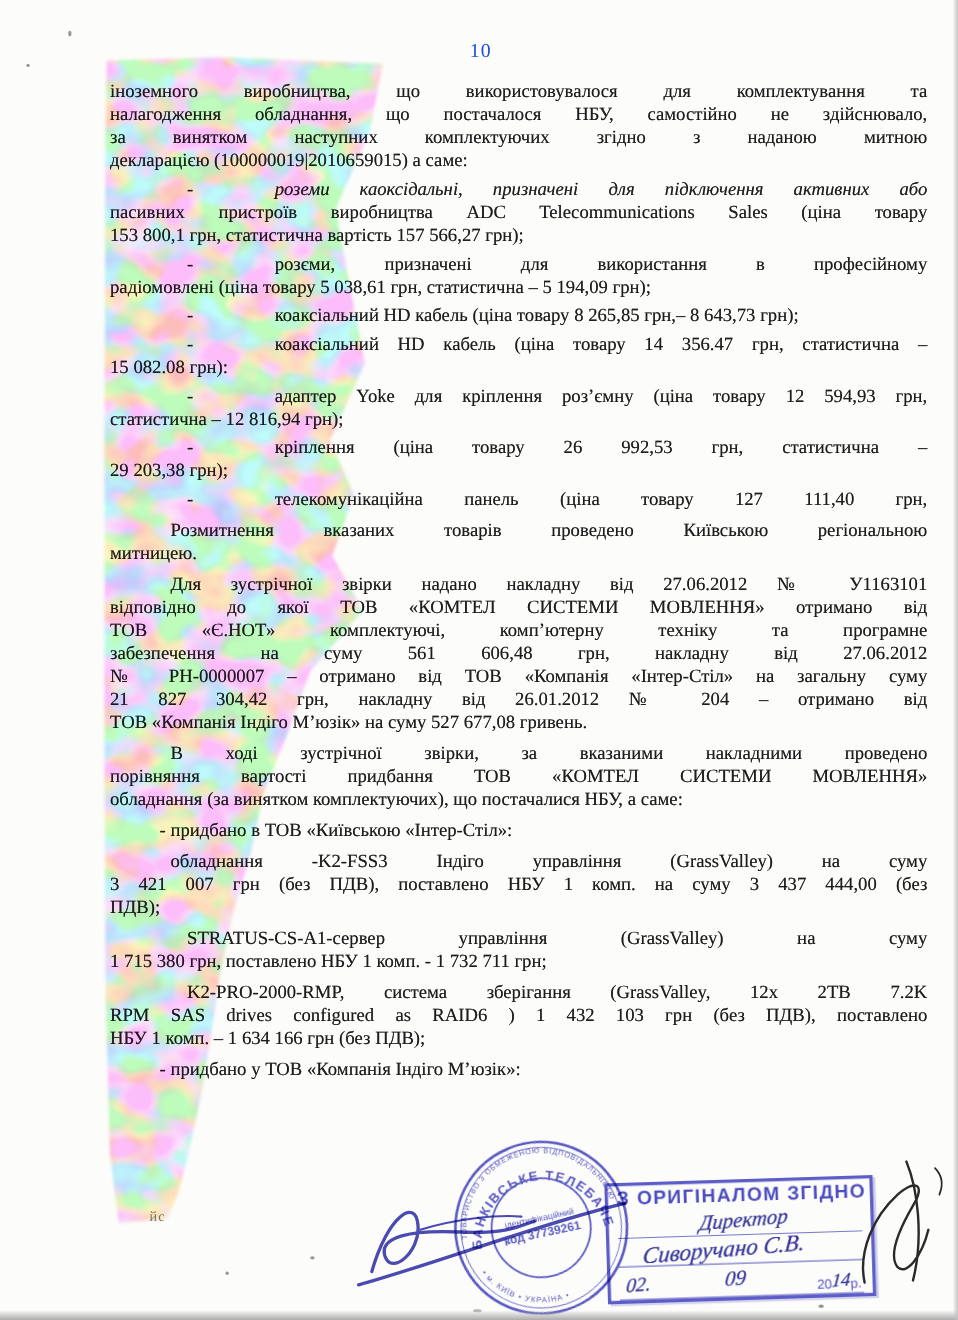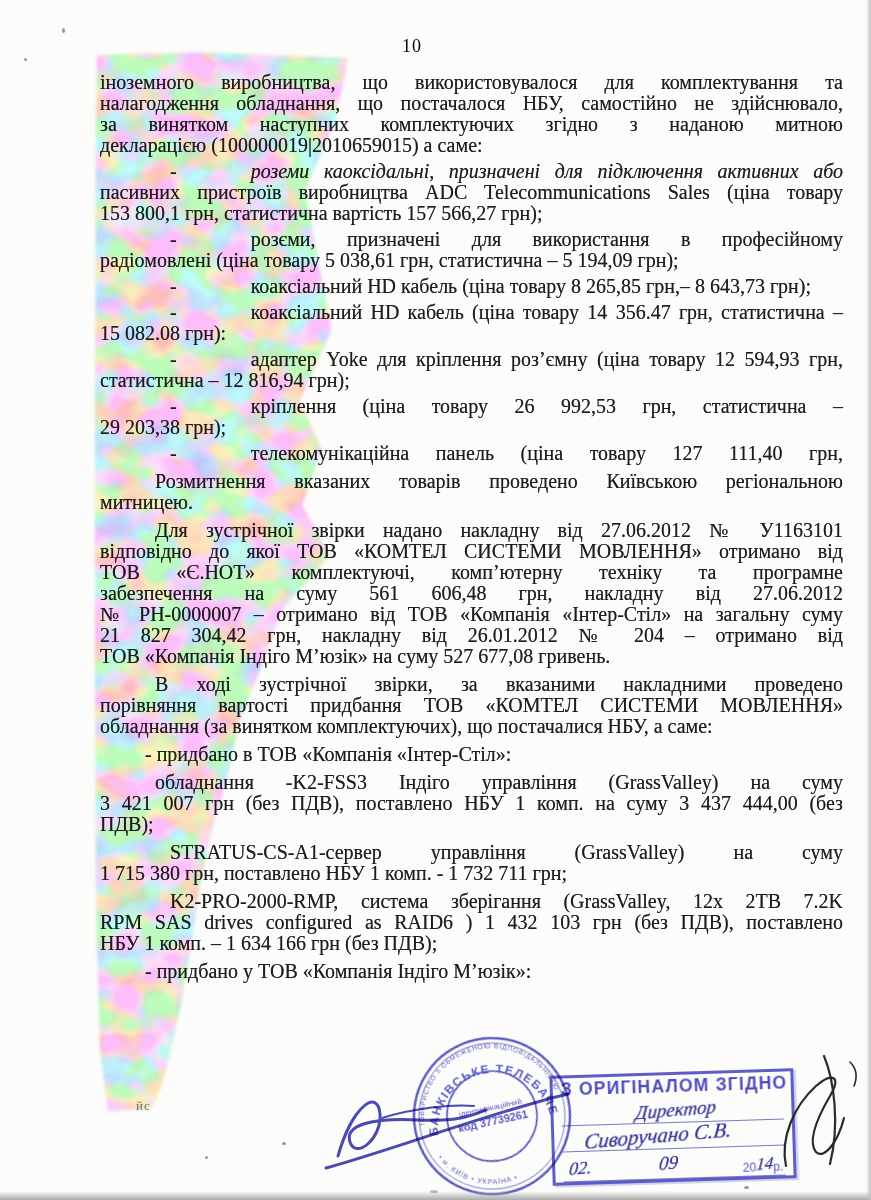--- a/index.html
+++ b/index.html
@@ -2,26 +2,26 @@
 <html><head>
 <meta charset="utf-8">
 <style>
   html,body{margin:0;padding:0;background:#9a9a9a;}
   .page{
     position:relative;width:871px;height:1200px;margin:0 auto;
     background:#fcfcfa;overflow:hidden;
     font-family:"Liberation Serif",serif;color:#1d1d1d;
   }
   .page-number{
-    position:absolute;left:402px;top:36px;width:70px;text-align:left;
-    font-size:18px;letter-spacing:1px;color:#000000;
+    position:absolute;left:402px;top:36px;width:70px;text-align:center;
+    font-size:18px;letter-spacing:1px;color:#1d4ed8;
   }
   .doc-text{
     position:absolute;left:100px;top:72px;width:743px;
-    font-size:20px;line-height:21px;
+    font-size:17px;line-height:21px;
     text-shadow:0 0 .6px rgba(10,10,10,.6);
   }
   .para{margin-top:7px;}
   .continuation{margin-top:0;}
   .item{margin-top:5px;}
   .line{text-align:justify;text-align-last:justify;white-space:normal;}
   .line.last{text-align-last:left;}
   .tab{display:inline-block;width:74px;}
   
   .artifact-svg{position:absolute;left:0;top:0;mix-blend-mode:multiply;opacity:.8;pointer-events:none;}
@@ -126,21 +126,21 @@
         <div class="line">№ РН-0000007 – отримано від ТОВ «Компанія «Інтер-Стіл» на загальну суму</div>
         <div class="line">21 827 304,42 грн, накладну від 26.01.2012 № 204 – отримано від</div>
         <div class="line last">ТОВ «Компанія Індіго М’юзік» на суму 527 677,08 гривень.</div>
       </div>
       <div class="para para">
         <div class="line" style="text-indent: 55px;">В ході зустрічної звірки, за вказаними накладними проведено</div>
         <div class="line">порівняння вартості придбання ТОВ «КОМТЕЛ СИСТЕМИ МОВЛЕННЯ»</div>
         <div class="line last">обладнання (за винятком комплектуючих), що постачалися НБУ, а саме:</div>
       </div>
       <div class="para para">
-        <div class="line last" style="text-indent: 45px;">- придбано в ТОВ «Компанія «Інтер-Стіл»:</div>
+        <div class="line last" style="text-indent: 45px;">- придбано в ТОВ «Київською «Інтер-Стіл»:</div>
       </div>
       <div class="para para">
         <div class="line" style="text-indent: 55px;">обладнання -K2-FSS3 Індіго управління (GrassValley) на суму</div>
         <div class="line">3 421 007 грн (без ПДВ), поставлено НБУ 1 комп. на суму 3 437 444,00 (без</div>
         <div class="line last">ПДВ);</div>
       </div>
       <div class="para para">
         <div class="line" style="text-indent: 70px;">STRATUS-CS-A1-сервер управління (GrassValley) на суму</div>
         <div class="line last">1 715 380 грн, поставлено НБУ 1 комп. - 1 732 711 грн;</div>
       </div>

